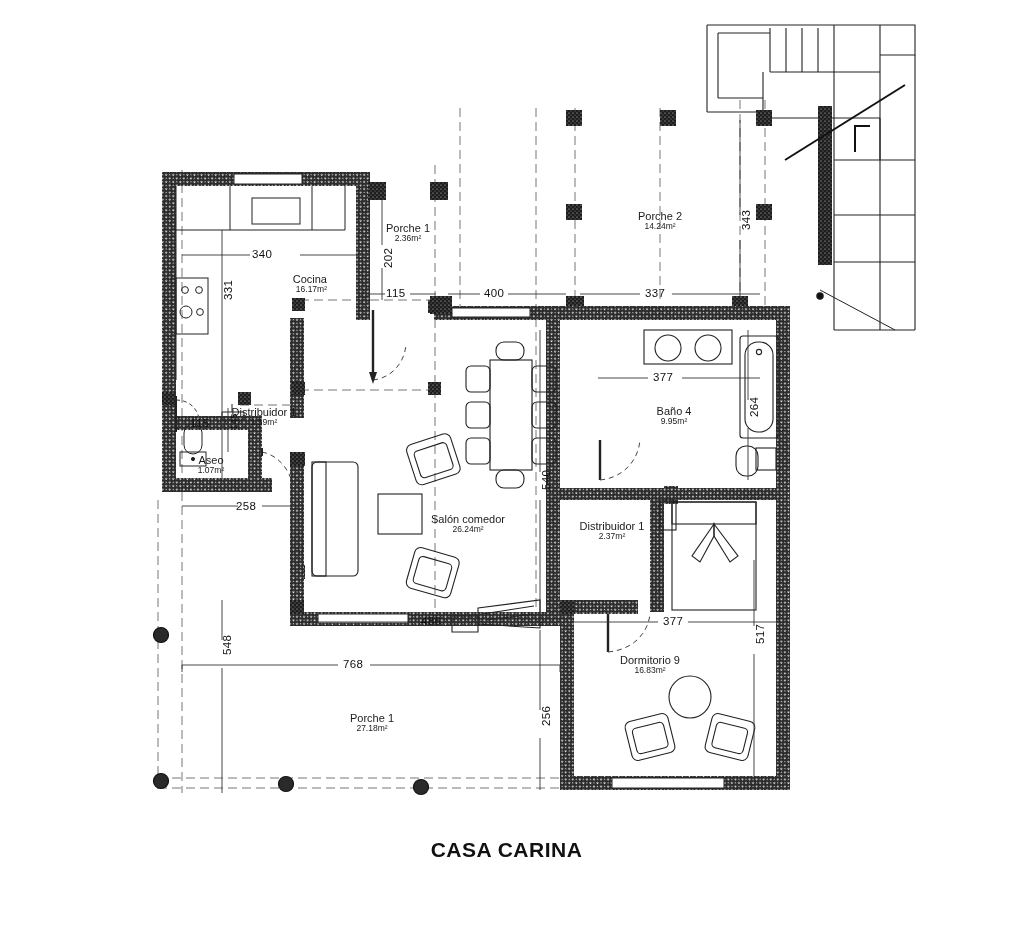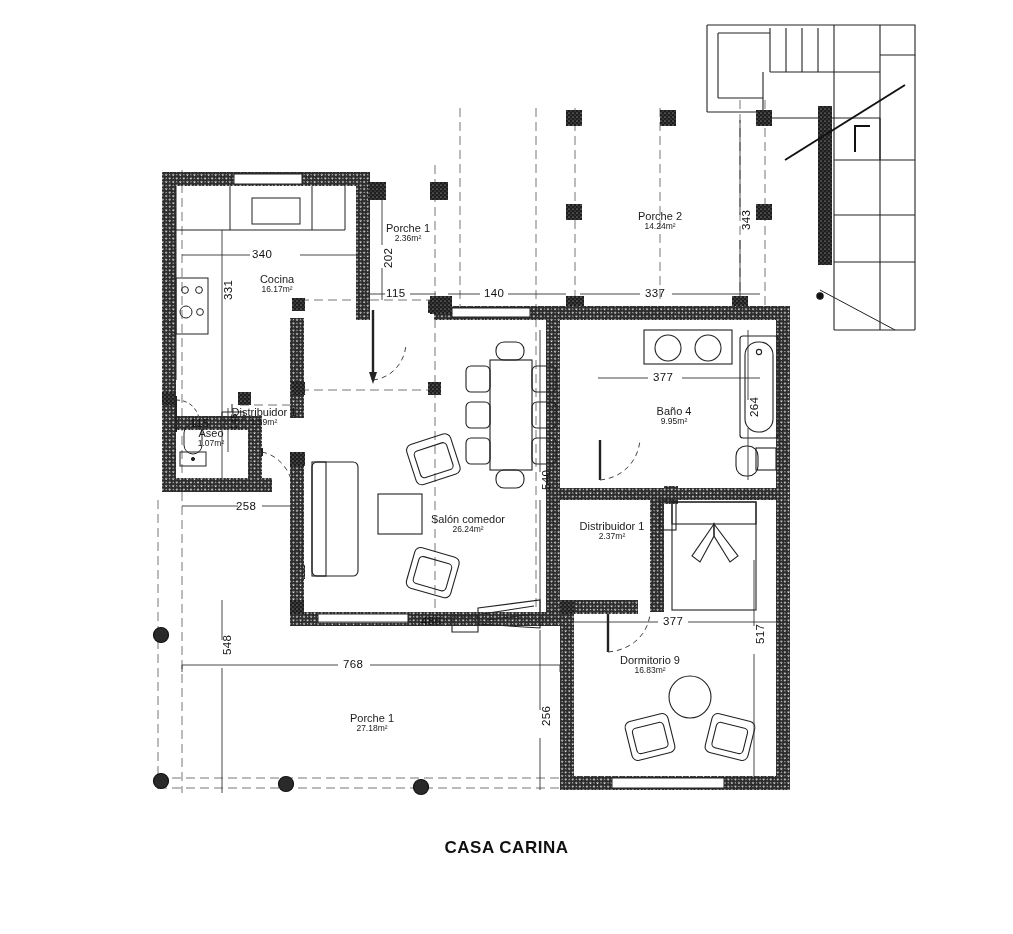--- a/index.html
+++ b/index.html
@@ -1,21 +1,21 @@
 <!DOCTYPE html>
 <html><head>
 <meta charset="utf-8">
 <style>
   html,body{margin:0;padding:0;background:#ffffff;}
   body{font-family:"Liberation Sans", sans-serif;}
   #page{position:relative;width:1013px;height:934px;background:#ffffff;overflow:hidden;}
   #plan{position:absolute;left:0;top:0;width:1013px;height:934px;}
   #title{
     position:absolute;left:0;top:838px;width:1013px;text-align:center;
-    font-family:"Liberation Sans", sans-serif;font-weight:bold;font-size:17px;
+    font-family:"Liberation Sans", sans-serif;font-weight:bold;font-size:21px;
     letter-spacing:0.5px;color:#111;
   }
   .rlabel{
     position:absolute;text-align:center;color:#1a1a1a;
     font-family:"Liberation Sans", sans-serif;
     line-height:1.12;white-space:nowrap;
   }
   .rlabel .nm{display:block;font-size:11px;}
   .rlabel .ar{display:block;font-size:8.5px;}
   .dim{
@@ -292,41 +292,41 @@
       <path d="M222 600 L222 640 M222 668 L222 793"></path>
       <path d="M304 622 L418 622 M446 622 L540 622"></path>
       <path d="M182 665 L338 665 M370 665 L560 665"></path>
       <path d="M574 622 L658 622 M688 622 L776 622"></path>
       <path d="M754 560 L754 626 M754 654 L754 776"></path>
       <path d="M182 665 L182 672 M560 665 L560 672"></path>
     </g>
 
   </svg>
 
-  <div class="rlabel" style="left:227px;top:273px;width:100px;">
+  <div class="rlabel" style="left:227px;top:273px;width:100px;text-align:right;">
     <span class="nm">Cocina</span>
     <span class="ar">16.17m²</span>
   </div>
   <div class="rlabel" style="left:368px;top:222px;width:80px;">
     <span class="nm">Porche 1</span>
     <span class="ar">2.36m²</span>
   </div>
   <div class="rlabel" style="left:610px;top:210px;width:100px;">
     <span class="nm">Porche 2</span>
     <span class="ar">14.24m²</span>
   </div>
   <div class="rlabel" style="left:624px;top:405px;width:100px;">
     <span class="nm">Baño 4</span>
     <span class="ar">9.95m²</span>
   </div>
   <div class="rlabel" style="left:208px;top:406px;width:112px;">
     <span class="nm">Distribuidor 1</span>
     <span class="ar">1.59m²</span>
   </div>
-  <div class="rlabel" style="left:181px;top:427px;width:60px;">
+  <div class="rlabel" style="left:181px;top:454px;width:60px;">
     <span class="nm">Aseo</span>
     <span class="ar">1.07m²</span>
   </div>
   <div class="rlabel" style="left:409px;top:513px;width:118px;">
     <span class="nm">Salón comedor</span>
     <span class="ar">26.24m²</span>
   </div>
   <div class="rlabel" style="left:556px;top:520px;width:112px;">
     <span class="nm">Distribuidor 1</span>
     <span class="ar">2.37m²</span>
@@ -337,21 +337,21 @@
   </div>
   <div class="rlabel" style="left:322px;top:712px;width:100px;">
     <span class="nm">Porche 1</span>
     <span class="ar">27.18m²</span>
   </div>
 
   <div class="dim" style="left:252px;top:248px;">340</div>
   <div class="dim vert" style="left:222px;top:300px;">331</div>
   <div class="dim vert" style="left:382px;top:268px;">202</div>
   <div class="dim" style="left:386px;top:287px;">115</div>
-  <div class="dim" style="left:484px;top:287px;">140</div>
+  <div class="dim" style="left:484px;top:287px;">400</div>
   <div class="dim" style="left:645px;top:287px;">337</div>
   <div class="dim vert" style="left:740px;top:230px;">343</div>
   <div class="dim" style="left:653px;top:371px;">377</div>
   <div class="dim vert" style="left:748px;top:417px;">264</div>
   <div class="dim" style="left:190px;top:417px;">115</div>
   <div class="dim vert" style="left:228px;top:430px;font-size:9.5px;">145</div>
   <div class="dim" style="left:236px;top:500px;">258</div>
   <div class="dim vert" style="left:540px;top:490px;">540</div>
   <div class="dim vert" style="left:221px;top:655px;">548</div>
   <div class="dim" style="left:421px;top:615px;">486</div>

